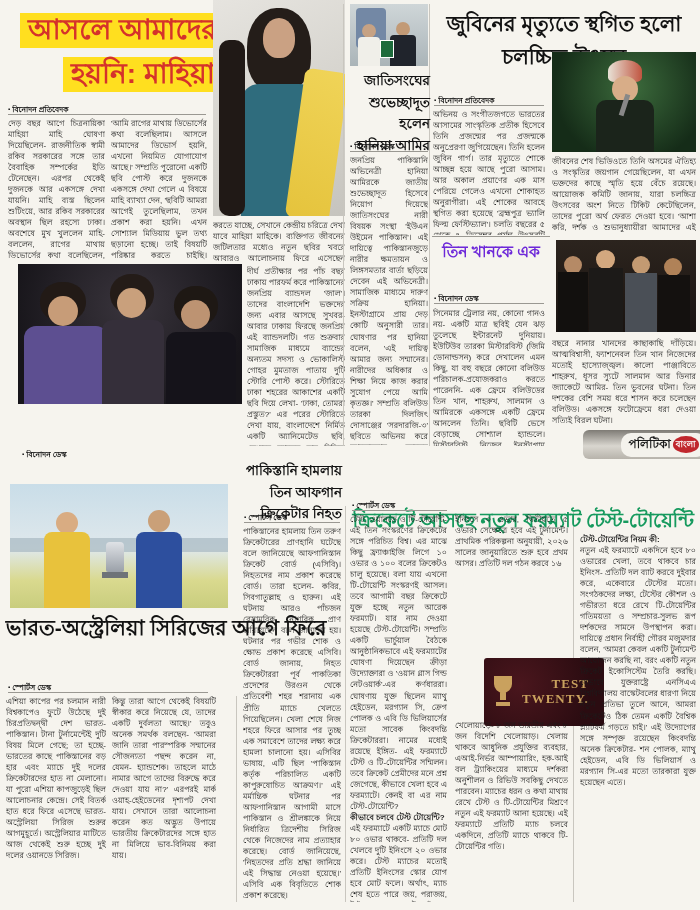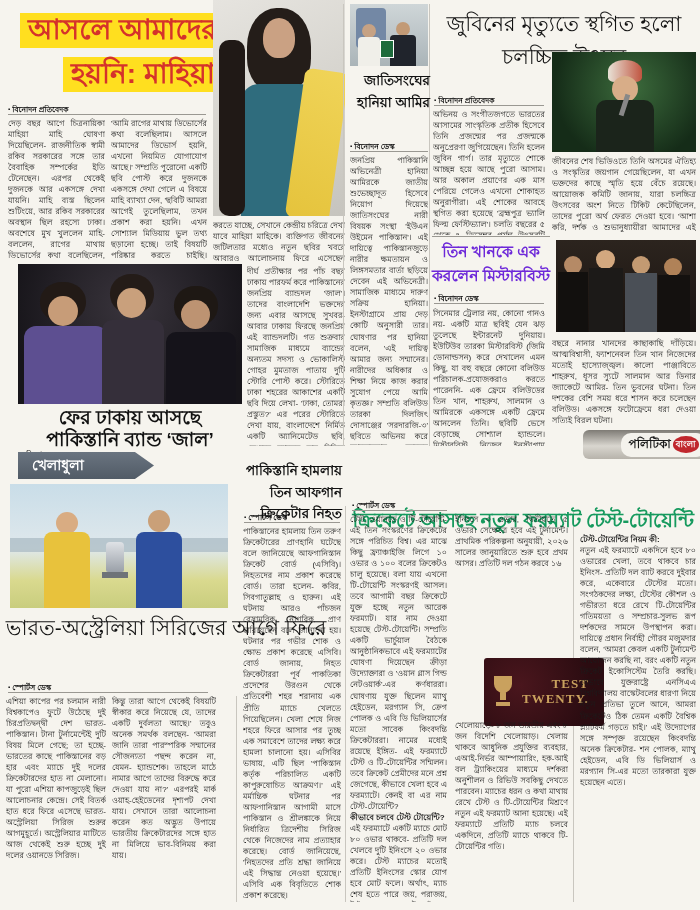--- a/index.html
+++ b/index.html
@@ -6,21 +6,21 @@
   .page{position:relative;width:700px;height:910px;background:#f6f4ee;overflow:hidden;
         font-family:"Liberation Sans",sans-serif;color:#1a1a1a;}
   .abs{position:absolute;}
   .body-txt{font-size:8px;line-height:1.38;text-align:justify;color:#1c1c1c;overflow:hidden;}
   .byline{font-size:7.5px;font-weight:bold;color:#111;}
   .byline .mk{font-size:6px;vertical-align:1px;}
   .rule{border-top:1px solid #9a9892;}
   .vdiv{width:1px;background:#c9c6bf;}
   .hl-red{font-weight:bold;color:#d5322b;text-align:center;font-size:28px;line-height:1.58;}
   .hl-red .hl-bg{background:#ffdf1f;padding:1px 8px 3px;}
-  .hl-black-lg{font-weight:normal;color:#121212;text-align:center;font-size:21px;line-height:1.55;}
+  .hl-black-lg{font-weight:bold;color:#121212;text-align:center;font-size:21px;line-height:1.55;}
   .hl-black-md{font-weight:bold;color:#121212;text-align:right;font-size:13.5px;line-height:1.6;}
   .hl-green{font-weight:bold;color:#6d28d9;text-align:center;font-size:15.5px;line-height:1.55;}
   .hl-green-lg{font-weight:bold;color:#169a5e;text-align:center;font-size:20px;line-height:1.4;white-space:nowrap;letter-spacing:-0.4px;margin-top:40px;}
   .caption-lg{font-weight:bold;color:#121212;text-align:center;font-size:19px;line-height:1.18;}
   .subhead{font-weight:bold;}
   .photo{overflow:hidden;}
   .ribbon{background:linear-gradient(#6a7480,#515b66);color:#fff;font-weight:bold;font-size:14px;
           display:flex;align-items:center;padding-left:14px;
           clip-path:polygon(0 0,86% 0,100% 50%,86% 100%,0 100%);}
   .masthead{background:linear-gradient(#7e7b75,#d9d6cf 55%,#b7b3ab);border-radius:6px;
@@ -62,43 +62,40 @@
     <div class="abs" style="left:22px;top:18px;width:46px;height:40px;background:#221a16;border-radius:48%;"></div>
     <div class="abs" style="left:30px;top:32px;width:30px;height:30px;background:#c79c78;border-radius:50%;"></div>
     <div class="abs" style="left:6px;top:62px;width:84px;height:78px;background:#5d4f91;border-radius:12px 12px 0 0;"></div>
     <div class="abs" style="left:92px;top:10px;width:44px;height:40px;background:#241c18;border-radius:48%;"></div>
     <div class="abs" style="left:99px;top:24px;width:29px;height:30px;background:#c9a07c;border-radius:50%;"></div>
     <div class="abs" style="left:84px;top:56px;width:62px;height:84px;background:#352f3a;border-radius:10px 10px 0 0;"></div>
     <div class="abs" style="left:156px;top:22px;width:44px;height:40px;background:#1e1814;border-radius:48%;"></div>
     <div class="abs" style="left:163px;top:36px;width:29px;height:29px;background:#bd9372;border-radius:50%;"></div>
     <div class="abs" style="left:148px;top:68px;width:70px;height:72px;background:#15131a;border-radius:10px 10px 0 0;"></div>
   </div>
-  <div class="abs caption-lg" style="left:20px;top:407px;width:220px;">
-    <div>ফের ঢাকায় আসছে</div>
-    <div>পাকিস্তানি ব্যান্ড ‘জাল’</div>
-  </div>
   <div class="abs byline" style="left:22px;top:449px;">
     <span class="mk">▪</span>
     <span>বিনোদন ডেস্ক</span>
   </div>
   <div class="abs body-txt" style="left:247px;top:266px;width:98px;height:180px;">দীর্ঘ প্রতীক্ষার পর পাঁচ বছর ঢাকায় পারফর্ম করে পাকিস্তানের জনপ্রিয় ব্যান্ডদল 'জাল'। তাদের বাংলাদেশি ভক্তদের জন্য এবার আসছে সুখবর- আবার ঢাকায় ফিরছে জনপ্রিয় এই ব্যান্ডদলটি। গত শুক্রবার সামাজিক মাধ্যমে ব্যান্ডের অন্যতম সদস্য ও ভোকালিস্ট গোহর মুমতাজ পাতায় দুটি স্টোরি পোস্ট করে। স্টোরিতে ঢাকা শহরের আকাশের একটি ছবি দিয়ে লেখা- 'ঢাকা, তোমরা প্রস্তুত?' এর পরের স্টোরিতে দেখা যায়, বাংলাদেশে নির্মিত একটি অ্যানিমেটেড ছবি, সেখানে ব্যান্ডের নাম চিহ্নিত রয়েছে। সেখানে উল্লেখ করা হয়, 'জাল ব্যান্ডের সদস্যরা ঢাকায় আসছে।' এই অনুষ্ঠানের আয়োজক কারা, তা এখনো জানা যায়নি। তবে ঢাকার একটি আয়োজক প্রতিষ্ঠানের সূত্র খবরটি নিশ্চিত করেছে। শিগগিরই কনসার্টের তারিখ ও স্থান সম্পর্কে আনুষ্ঠানিক ঘোষণা আসবে বলে আশা করা হচ্ছে। ২০০৮ সালে ঢাকা মাতিয়েছিল 'জাল'। ব্যান্ডের প্রথম অ্যালবাম 'আদাত' ব্যাপক জনপ্রিয়তা পায়। বর্তমান ব্যান্ড সদস্যরা হলেন গওহর মুমতাজ ও সালমান আলবার্ট।</div>
 
   <div class="abs vdiv" style="left:343px;top:4px;height:442px;"></div>
   <div class="abs vdiv" style="left:429px;top:4px;height:442px;"></div>
 
   <div class="abs photo" style="left:350px;top:4px;width:78px;height:62px;background:linear-gradient(180deg,#cfd6d8,#aab4b8);">
     <div class="abs" style="left:6px;top:4px;width:30px;height:40px;background:#7388a5;border-radius:4px;"></div>
     <div class="abs" style="left:12px;top:20px;width:14px;height:14px;background:#c6a284;border-radius:50%;"></div>
     <div class="abs" style="left:8px;top:33px;width:22px;height:29px;background:#f0efe9;border-radius:4px 4px 0 0;"></div>
     <div class="abs" style="left:46px;top:18px;width:14px;height:14px;background:#c29a76;border-radius:50%;"></div>
     <div class="abs" style="left:40px;top:31px;width:26px;height:31px;background:#20242c;border-radius:4px 4px 0 0;"></div>
     <div class="abs" style="left:30px;top:36px;width:12px;height:16px;background:#1d6b3c;border:1px solid #fff;"></div>
   </div>
   <div class="abs hl-black-md" style="left:346px;top:70px;width:84px;">
     <div>জাতিসংঘের</div>
+    <div>শুভেচ্ছাদূত হলেন</div>
     <div>হানিয়া আমির</div>
   </div>
   <div class="abs byline" style="left:350px;top:141px;">
     <span class="mk">▪</span>
     <span>বিনোদন ডেস্ক</span>
   </div>
   <div class="abs rule" style="left:350px;top:151px;width:78px;"></div>
   <div class="abs body-txt" style="left:350px;top:155px;width:78px;height:290px;">জনপ্রিয় পাকিস্তানি অভিনেত্রী হানিয়া আমিরকে জাতীয় শুভেচ্ছাদূত হিসেবে নিয়োগ দিয়েছে জাতিসংঘের নারী বিষয়ক সংস্থা 'ইউএন উইমেন পাকিস্তান'। এই দায়িত্বে পাকিস্তানজুড়ে নারীর ক্ষমতায়ন ও লিঙ্গসমতার বার্তা ছড়িয়ে দেবেন এই অভিনেত্রী। সামাজিক মাধ্যমে দারুণ সক্রিয় হানিয়া। ইনস্টাগ্রামে প্রায় দেড় কোটি অনুসারী তার। ঘোষণার পর হানিয়া বলেন, 'এই দায়িত্ব আমার জন্য সম্মানের। নারীদের অধিকার ও শিক্ষা নিয়ে কাজ করার সুযোগ পেয়ে আমি কৃতজ্ঞ।' সম্প্রতি বলিউড তারকা দিলজিৎ দোসাঞ্জের 'সরদারজি-৩' ছবিতে অভিনয় করে আলোচনায় আসেন হানিয়া। ভারত-পাকিস্তান উত্তেজনার কারণে ছবিটি ভারতে মুক্তি পায়নি। তবু দুই দেশের দর্শকের কাছেই তুমুল জনপ্রিয় এই অভিনেত্রী। 'কভি ম্যায় কভি তুম' নাটকে অভিনয়ের পর তার খ্যাতি ছড়িয়ে পড়ে দক্ষিণ এশিয়াজুড়ে।</div>
 
   <div class="abs hl-black-lg" style="left:432px;top:8px;width:264px;">
@@ -115,43 +112,39 @@
     <div class="abs" style="left:56px;top:8px;width:34px;height:22px;background:linear-gradient(90deg,#e8e2d6,#c05540);border-radius:50% 50% 20% 20%;"></div>
     <div class="abs" style="left:60px;top:24px;width:26px;height:26px;background:#d8ad88;border-radius:50%;"></div>
     <div class="abs" style="left:44px;top:48px;width:58px;height:52px;background:#1b241b;border-radius:10px 10px 0 0;"></div>
     <div class="abs" style="left:70px;top:42px;width:5px;height:22px;background:#888;transform:rotate(18deg);"></div>
   </div>
   <div class="abs body-txt" style="left:552px;top:156px;width:144px;height:76px;">জীবনের শেষ ভিডিওতে তিনি অসমের ঐতিহ্য ও সংস্কৃতির জয়গান গেয়েছিলেন, যা এখন ভক্তদের কাছে স্মৃতি হয়ে বেঁচে রয়েছে। আয়োজক কমিটি জানায়, যারা চলচ্চিত্র উৎসবের অংশ নিতে টিকিট কেটেছিলেন, তাদের পুরো অর্থ ফেরত দেওয়া হবে। 'আশা করি, দর্শক ও শুভানুধ্যায়ীরা আমাদের এই সিদ্ধান্তের পাশে থাকবেন।' আসামের আকাশ-বাতাস এখনো ভারী প্রিয় শিল্পীর শোকে। আর তাই চলচ্চিত্র উৎসবের বদলে এবার বয়ে যাচ্ছে কেবল নীরব ভালোবাসা জুবিন গার্গের প্রতি।</div>
 
   <div class="abs rule" style="left:432px;top:236px;width:118px;"></div>
   <div class="abs hl-green" style="left:430px;top:240px;width:122px;">
     <div>তিন খানকে এক</div>
-    <div>করলেন মিস্টারবিস্ট</div>
   </div>
   <div class="abs byline" style="left:434px;top:293px;">
     <span class="mk">▪</span>
     <span>বিনোদন ডেস্ক</span>
   </div>
   <div class="abs rule" style="left:434px;top:303px;width:110px;"></div>
   <div class="abs photo" style="left:556px;top:240px;width:140px;height:92px;background:linear-gradient(180deg,#2c241e,#191310);">
     <div class="abs" style="left:8px;top:16px;width:18px;height:18px;background:#b58a66;border-radius:50%;"></div>
     <div class="abs" style="left:2px;top:32px;width:30px;height:60px;background:#12100e;"></div>
     <div class="abs" style="left:40px;top:10px;width:19px;height:19px;background:#d3a87f;border-radius:50%;"></div>
     <div class="abs" style="left:33px;top:28px;width:34px;height:64px;background:#1c1a18;"></div>
     <div class="abs" style="left:76px;top:16px;width:18px;height:18px;background:#c39a72;border-radius:50%;"></div>
     <div class="abs" style="left:69px;top:33px;width:32px;height:59px;background:#4a4f56;"></div>
     <div class="abs" style="left:108px;top:18px;width:18px;height:18px;background:#b08258;border-radius:50%;"></div>
     <div class="abs" style="left:102px;top:35px;width:32px;height:57px;background:#14110f;"></div>
   </div>
   <div class="abs body-txt" style="left:433px;top:308px;width:112px;height:138px;">সিনেমার ট্রেলার নয়, কোনো গানও নয়- একটি মাত্র ছবিই যেন ঝড় তুলেছে ইন্টারনেট দুনিয়ায়। ইউটিউব তারকা মিস্টারবিস্ট (জিমি ডোনাল্ডসন) করে দেখালেন এমন কিছু, যা বহু বছরে কোনো বলিউড পরিচালক-প্রযোজকরাও করতে পারেননি- এক ফ্রেমে বলিউডের তিন খান, শাহরুখ, সালমান ও আমিরকে একসঙ্গে একটি ফ্রেমে আনলেন তিনি। ছবিটি ভেসে বেড়াচ্ছে সোশ্যাল হ্যান্ডলে। মিস্টারবিস্ট নিজের ইনস্টাগ্রাম স্টোরিতে ছবিটি শেয়ার করেন। ফ্রেমে দেখা যায়, বিশ্বের সবচেয়ে জনপ্রিয় ইউটিউবারের পাশে দাঁড়িয়ে আছেন ভারতের তিন খান।</div>
   <div class="abs body-txt" style="left:552px;top:338px;width:144px;height:108px;">বছরে নানার খানদের কাছাকাছি দাঁড়িয়ে। আত্মবিশ্বাসী, ফ্যাশনেবল তিন খান নিজেদের মতোই হাস্যোজ্জ্বল। কালো পাঞ্জাবিতে শাহরুখ, ধূসর স্যুটে সালমান আর ডিনার জ্যাকেটে আমির- তিন ভুবনের ঘটনা। তিন দশকের বেশি সময় ধরে শাসন করে চলেছেন বলিউড। একসঙ্গে ফটোফ্রেমে ধরা দেওয়া সত্যিই বিরল ঘটনা।</div>
 
-  <div class="abs ribbon" style="left:18px;top:452px;width:122px;height:27px;">
-    <span>খেলাধুলা</span>
-  </div>
   <div class="abs masthead" style="left:583px;top:430px;width:113px;height:29px;">
     <div class="inner">
       <span>পলিটিকা</span>
       <span class="stamp">বাংলা</span>
     </div>
   </div>
 
   <div class="abs photo" style="left:10px;top:484px;width:218px;height:124px;background:linear-gradient(180deg,#c9dde8 0%,#dfe8ec 52%,#d9d98e 78%,#c9cd7e 100%);">
     <div class="abs" style="left:0;top:54px;width:218px;height:14px;background:#9fb0ba;opacity:.6;"></div>
     <div class="abs" style="left:46px;top:28px;width:22px;height:22px;background:#d9ac82;border-radius:50%;"></div>

